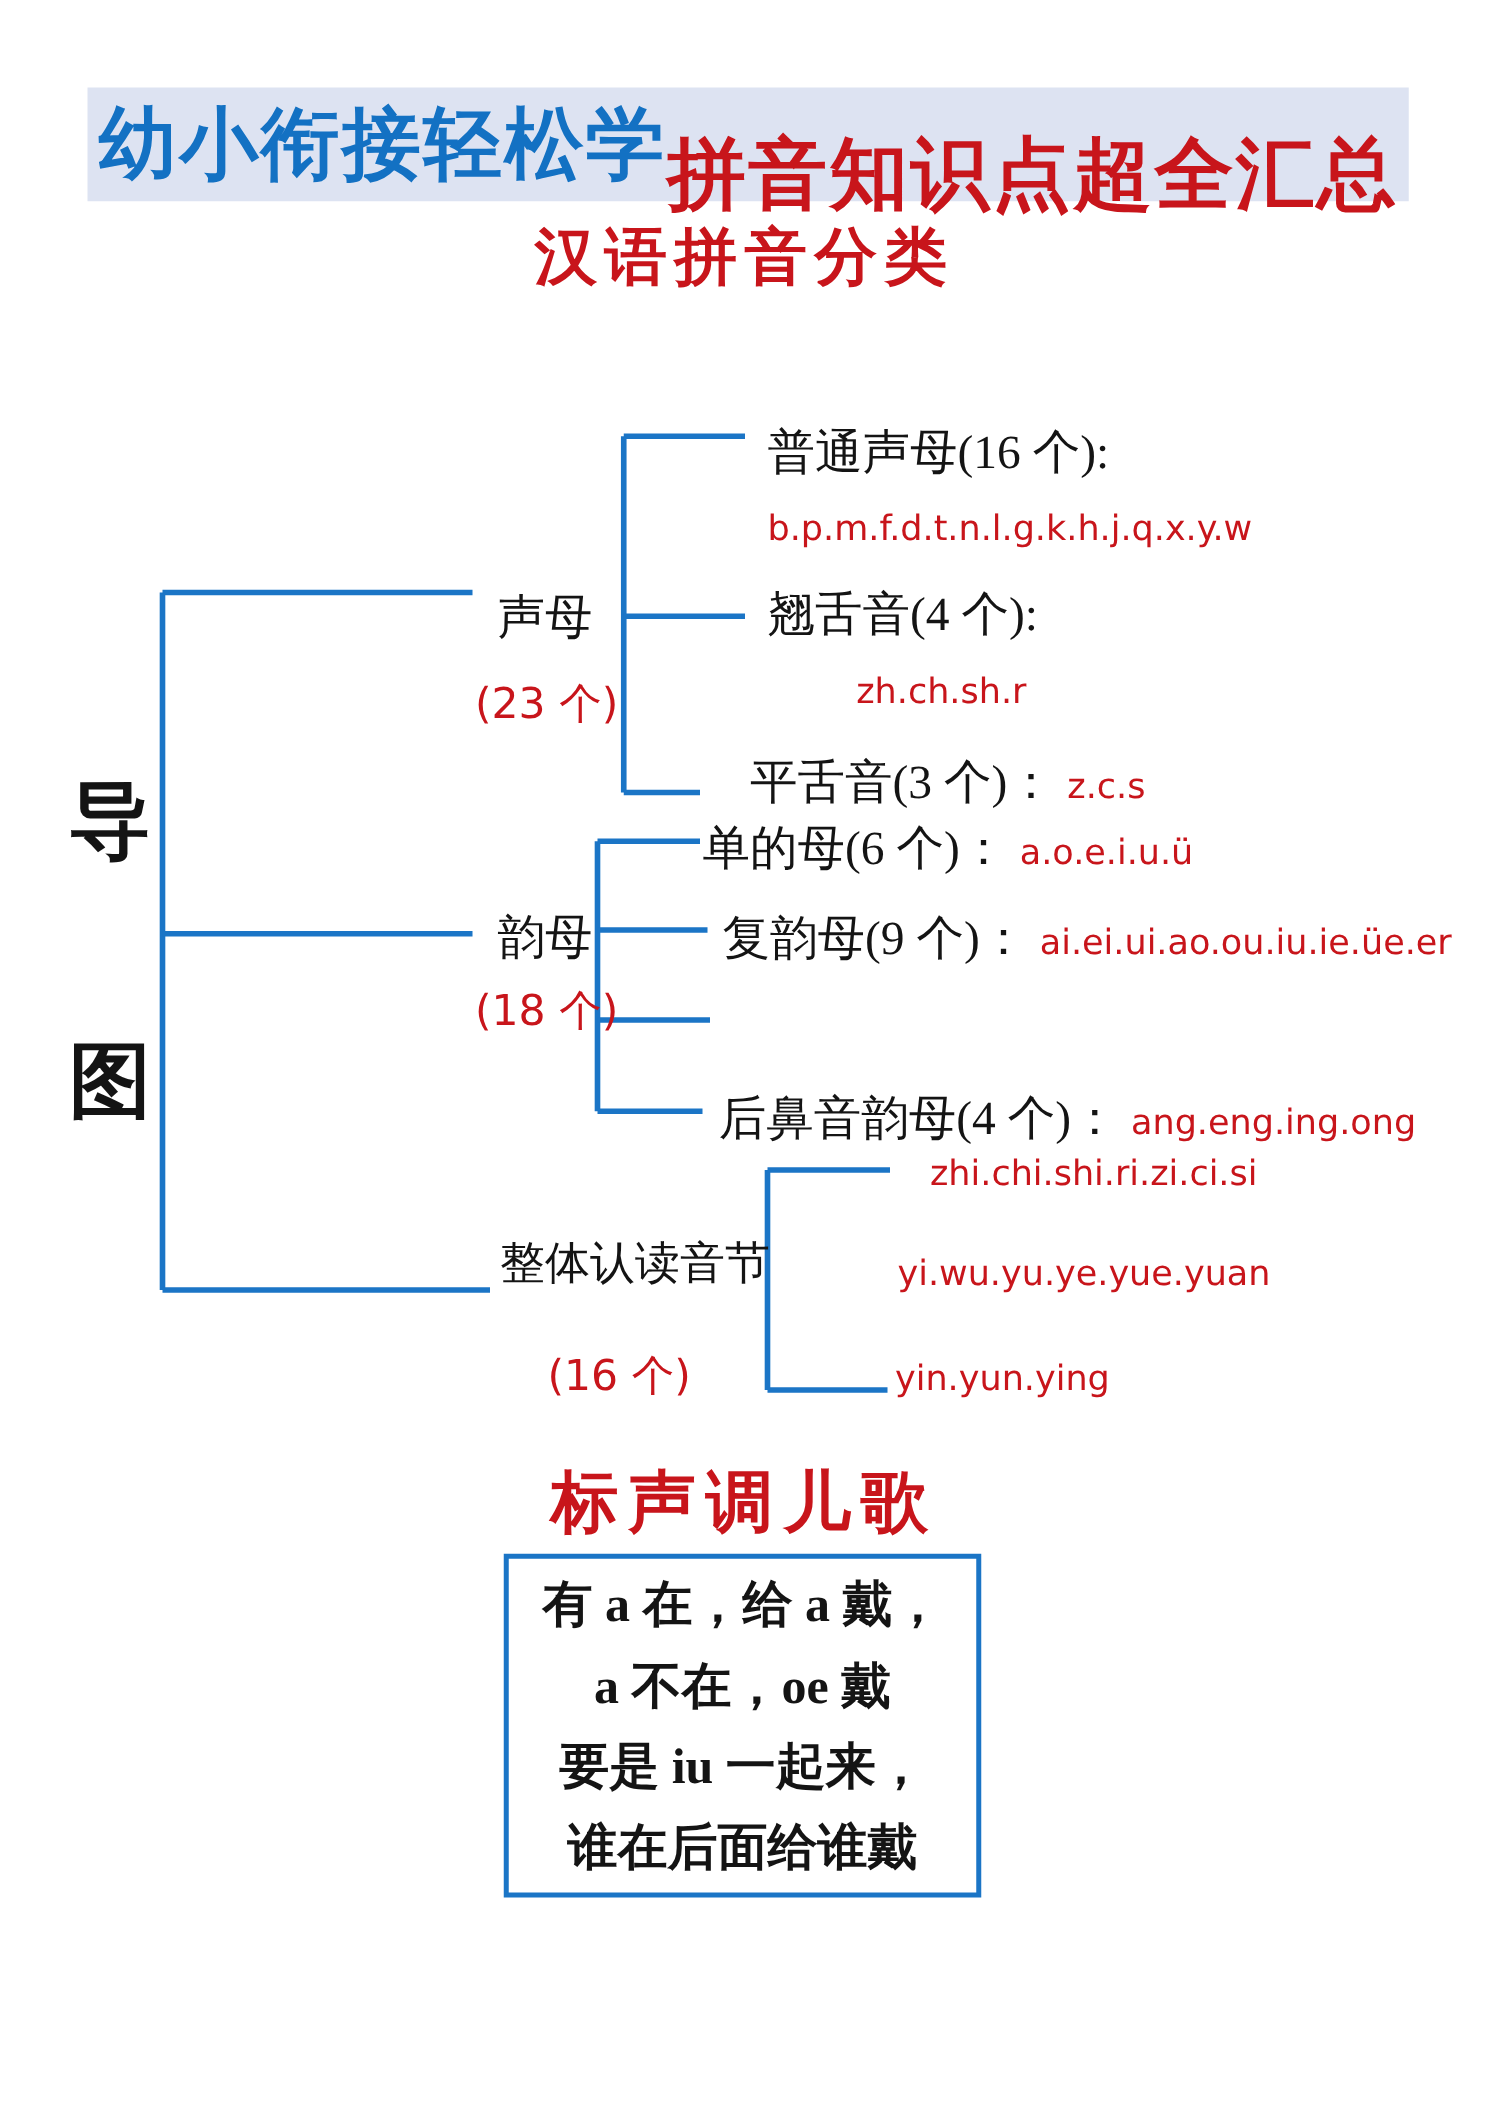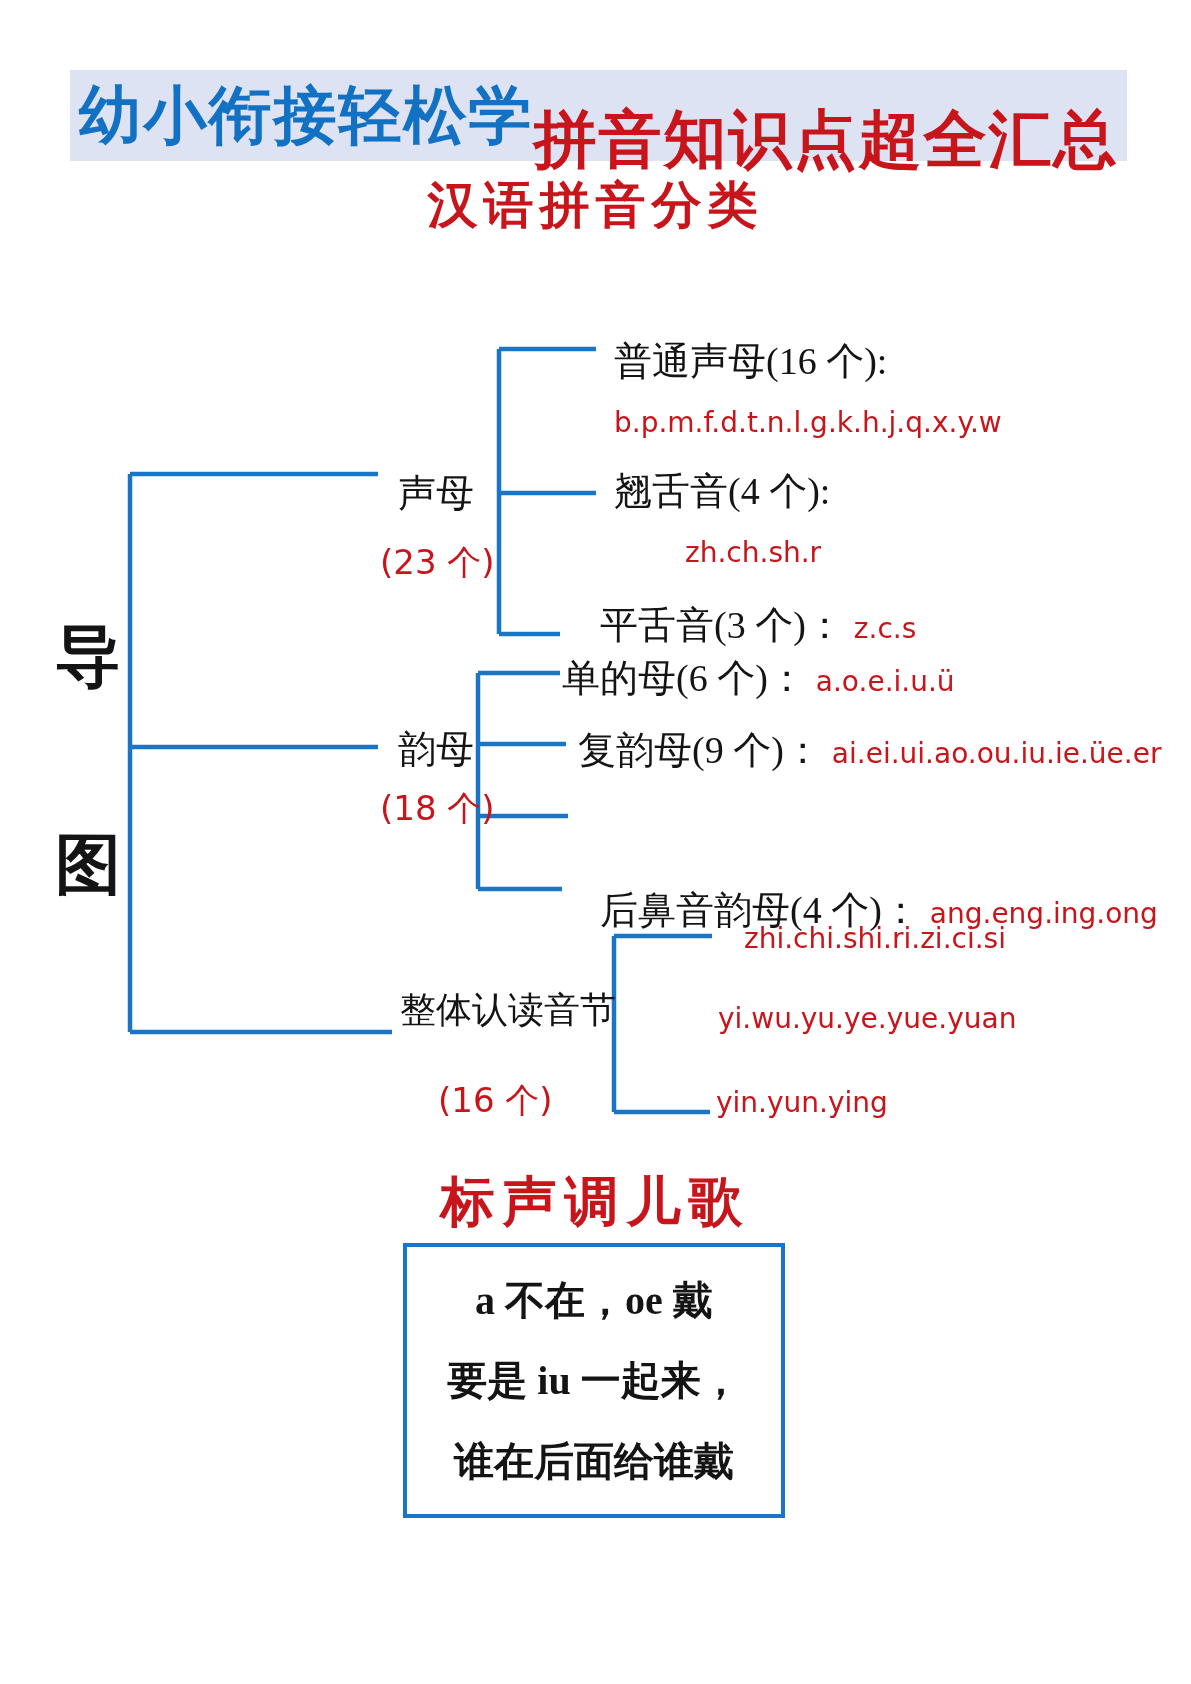--- a/index.html
+++ b/index.html
@@ -112,31 +112,32 @@
 
   <div class="node b-label" style="left:398px;top:724px;">韵母</div>
   <div class="count" style="left:380px;top:786px;">(18 个)</div>
 
   <div class="leaf" style="left:562px;top:653px;">
     <span>单的母(6 个)：</span><span class="pinyin">a.o.e.i.u.ü</span>
   </div>
   <div class="leaf" style="left:578px;top:725px;">
     <span>复韵母(9 个)：</span><span class="pinyin">ai.ei.ui.ao.ou.iu.ie.üe.er</span>
   </div>
-  <div class="leaf" style="left:600px;top:869px;margin-top:16px;">
+  <div class="leaf" style="left:575px;top:869px;">
     <span>后鼻音韵母(4 个)：</span><span class="pinyin">ang.eng.ing.ong</span>
   </div>
 
   <div class="node b-label" style="left:400px;top:986px;font-size:36px;">整体认读音节</div>
   <div class="count" style="left:438px;top:1078px;">(16 个)</div>
 
   <div class="leaf-pinyin" style="left:720px;top:922px;margin-left:24px;">zhi.chi.shi.ri.zi.ci.si</div>
   <div class="leaf-pinyin" style="left:718px;top:1002px;">yi.wu.yu.ye.yue.yuan</div>
   <div class="leaf-pinyin" style="left:716px;top:1086px;">yin.yun.ying</div>
 
   <div class="song-title">标声调儿歌</div>
   <div class="song-box">
+    <div class="song-line">有 a 在，给 a 戴，</div>
     <div class="song-line">a 不在，oe 戴</div>
     <div class="song-line">要是 iu 一起来，</div>
     <div class="song-line">谁在后面给谁戴</div>
   </div>
 
 </div>
 
 </body></html>

